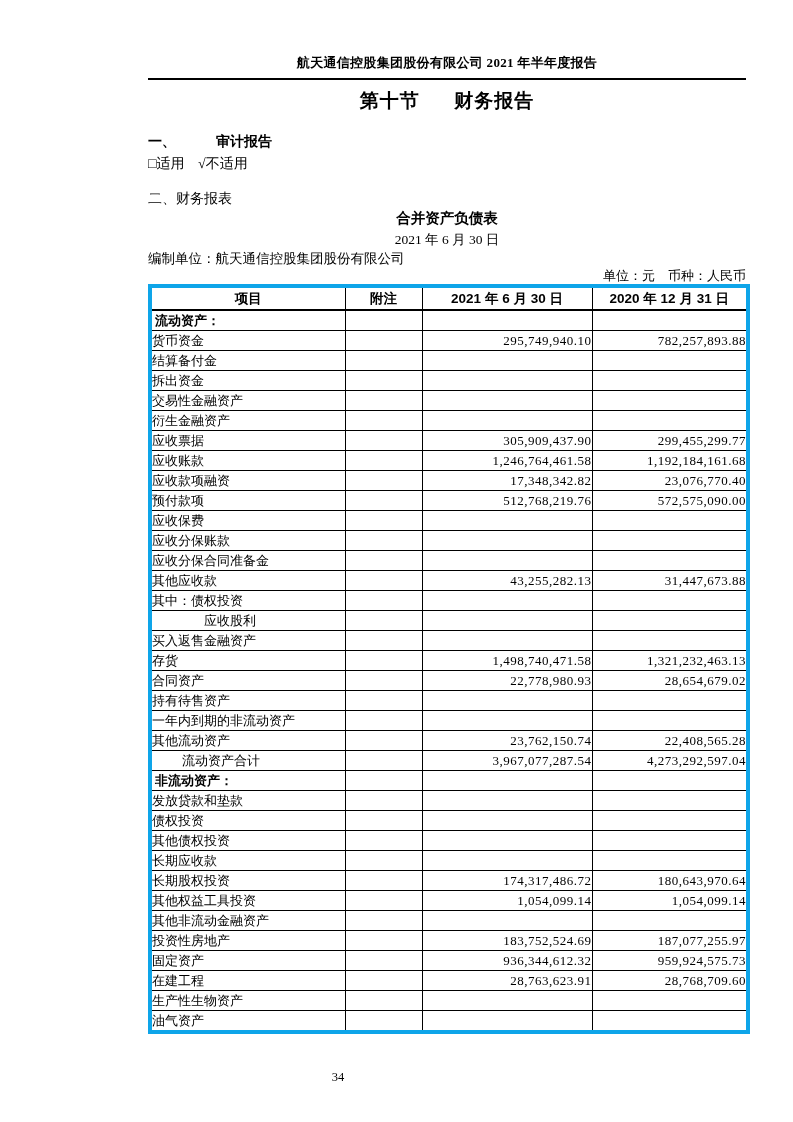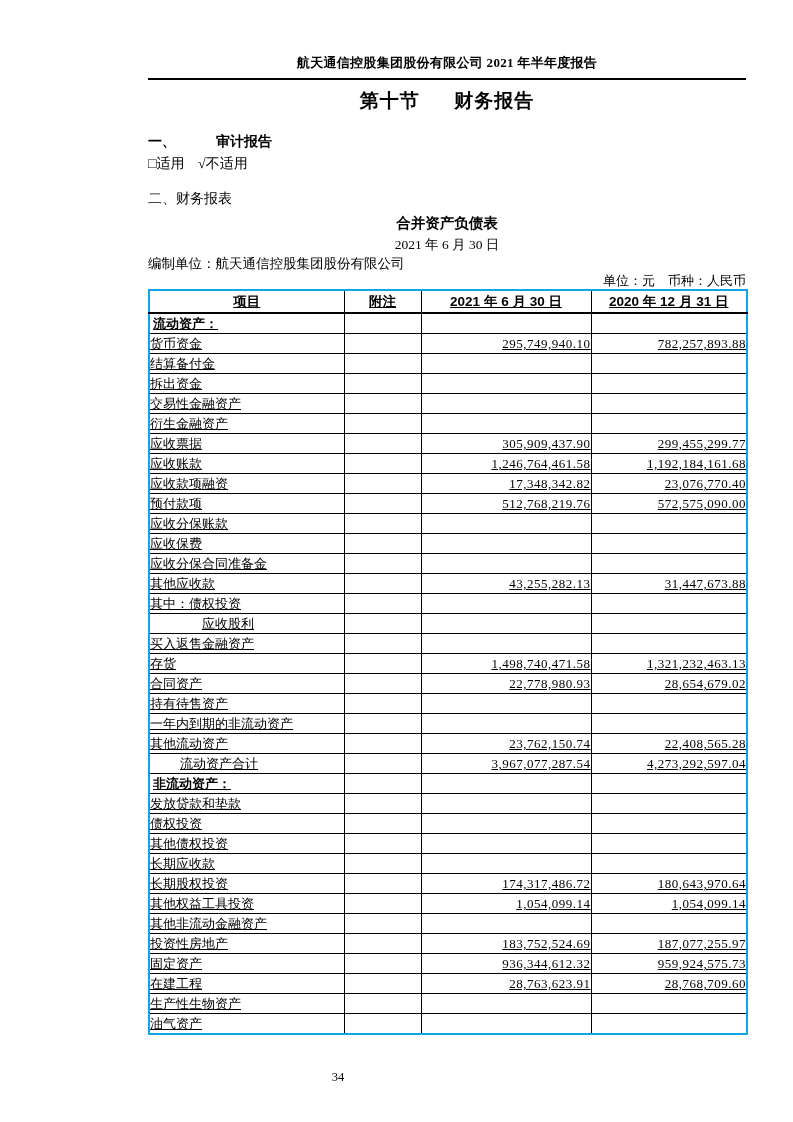--- a/index.html
+++ b/index.html
@@ -57,21 +57,20 @@
   }
   .applicability .opt2 { margin-left: 10px; }
   .statements-heading {
     margin-top: 16px;
     font-family: "Liberation Sans", "DejaVu Sans", sans-serif;
     font-weight: normal;
     font-size: 14px;
     line-height: 19px;
   }
   .bs-title {
-    margin-top: 5px;
     text-align: center;
     font-family: "Liberation Sans", "DejaVu Sans", sans-serif;
     font-weight: bold;
     font-size: 14.5px;
     line-height: 20px;
   }
   .bs-date {
     margin-top: 3px;
     text-align: center;
     font-size: 13.5px;
@@ -84,22 +83,21 @@
   }
   .unit-note {
     text-align: right;
     font-size: 13px;
     line-height: 16px;
   }
   table.bs {
     width: 598px;
     border-collapse: collapse;
     table-layout: fixed;
-    border: 2px solid #0ea5e9;
-    text-decoration: underline;
+    border: 4px solid #0ea5e9;
   }
   table.bs col.c-item { width: 195px; }
   table.bs col.c-note { width: 77px; }
   table.bs col.c-v1   { width: 170px; }
   table.bs col.c-v2   { width: 156px; }
   table.bs th, table.bs td {
     border: 1px solid #000;
     padding: 0;
     height: 19px;
     font-size: 13px;
@@ -236,27 +234,27 @@
             <td class="num-cell">17,348,342.82</td>
             <td class="num-cell">23,076,770.40</td>
           </tr>
           <tr class="style-item">
             <td class="item-cell">预付款项</td>
             <td class="note-cell"></td>
             <td class="num-cell">512,768,219.76</td>
             <td class="num-cell">572,575,090.00</td>
           </tr>
           <tr class="style-item">
+            <td class="item-cell">应收保费</td>
+            <td class="note-cell"></td>
+            <td class="num-cell"></td>
+            <td class="num-cell"></td>
+          </tr>
+          <tr class="style-item">
             <td class="item-cell">应收分保账款</td>
-            <td class="note-cell"></td>
-            <td class="num-cell"></td>
-            <td class="num-cell"></td>
-          </tr>
-          <tr class="style-item">
-            <td class="item-cell">应收保费</td>
             <td class="note-cell"></td>
             <td class="num-cell"></td>
             <td class="num-cell"></td>
           </tr>
           <tr class="style-item">
             <td class="item-cell">应收分保合同准备金</td>
             <td class="note-cell"></td>
             <td class="num-cell"></td>
             <td class="num-cell"></td>
           </tr>

